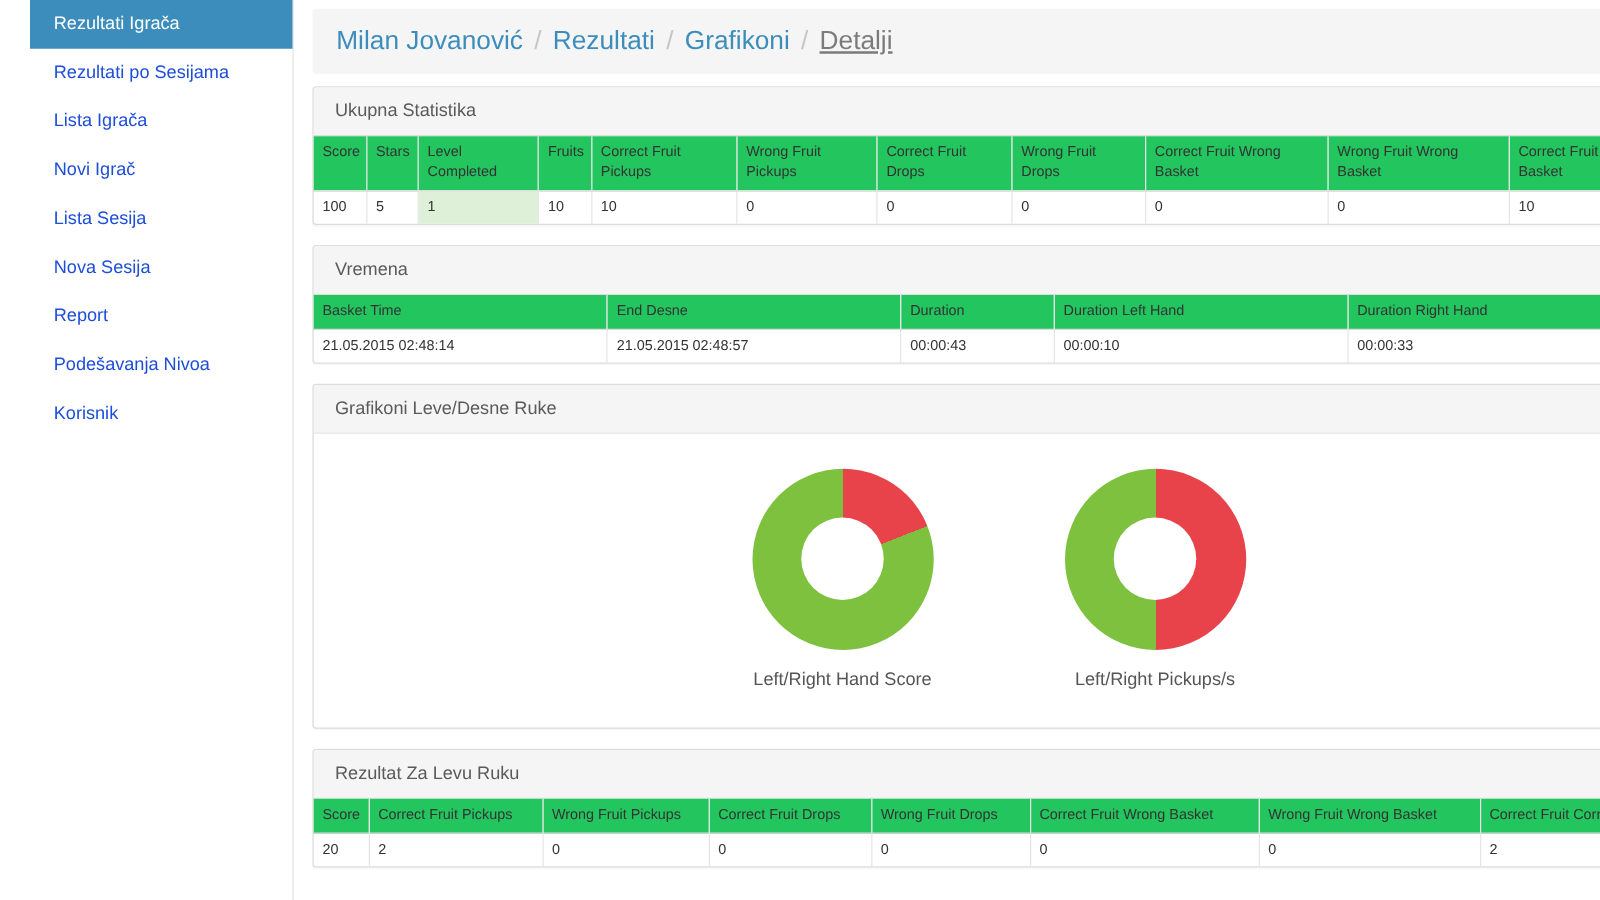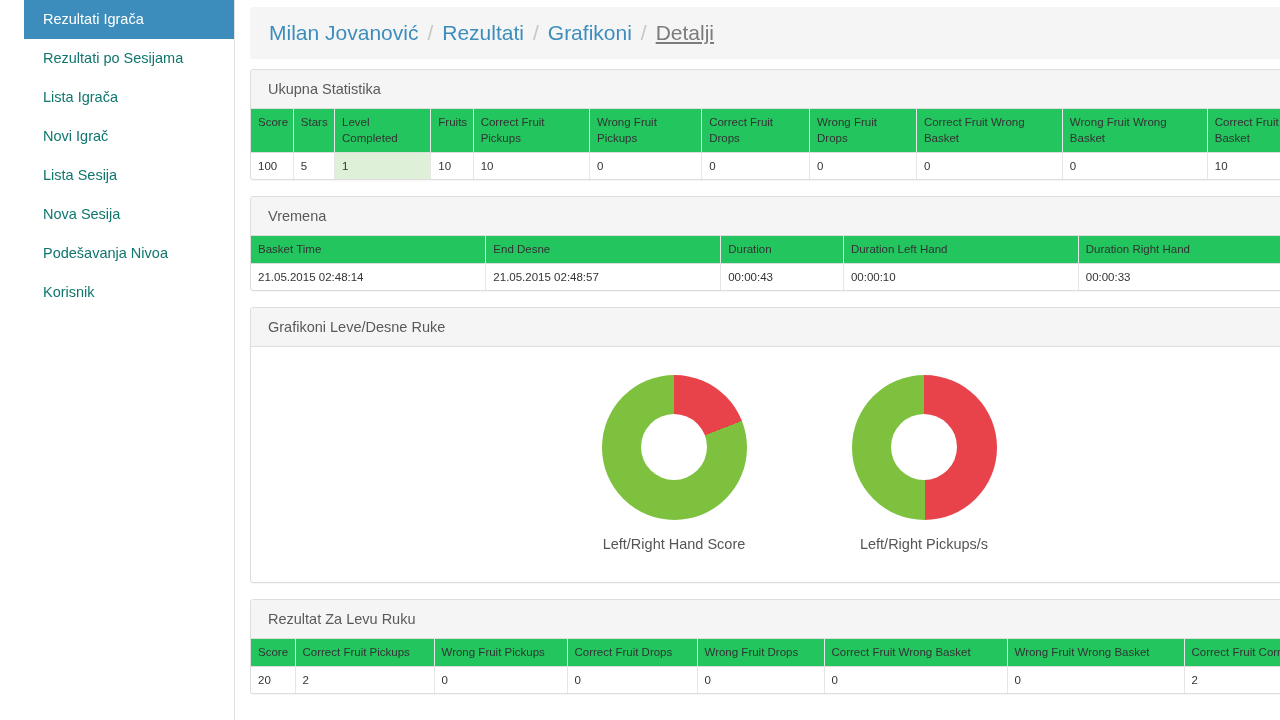--- a/index.html
+++ b/index.html
@@ -28,21 +28,21 @@
     background: #ffffff;
     border-right: 1px solid #e0e0e0;
     padding-top: 0px;
   }
   .nav-item {
     display: block;
     height: 39px;
     line-height: 39px;
     padding: 0 0 0 19px;
     font-size: 14.5px;
-    color: #0f766e;
+    color: #1d4ed8;
     text-decoration: none;
     white-space: nowrap;
     cursor: pointer;
   }
   .nav-item.active {
     background: #3c8dbc;
     color: #ffffff;
   }
 
   
@@ -152,20 +152,21 @@
 
 <div id="app">
 
   <nav id="sidebar">
       <a class="nav-item active"><span>Rezultati Igrača</span></a>
       <a class="nav-item"><span>Rezultati po Sesijama</span></a>
       <a class="nav-item"><span>Lista Igrača</span></a>
       <a class="nav-item"><span>Novi Igrač</span></a>
       <a class="nav-item"><span>Lista Sesija</span></a>
       <a class="nav-item"><span>Nova Sesija</span></a>
+      <a class="nav-item"><span>Report</span></a>
       <a class="nav-item"><span>Podešavanja Nivoa</span></a>
       <a class="nav-item"><span>Korisnik</span></a>
     </nav>
 
   <main id="content">
 
     <div class="breadcrumb">
         <span class="crumb">Milan Jovanović</span>
         <span class="sep">/</span>
         <span class="crumb">Rezultati</span>

